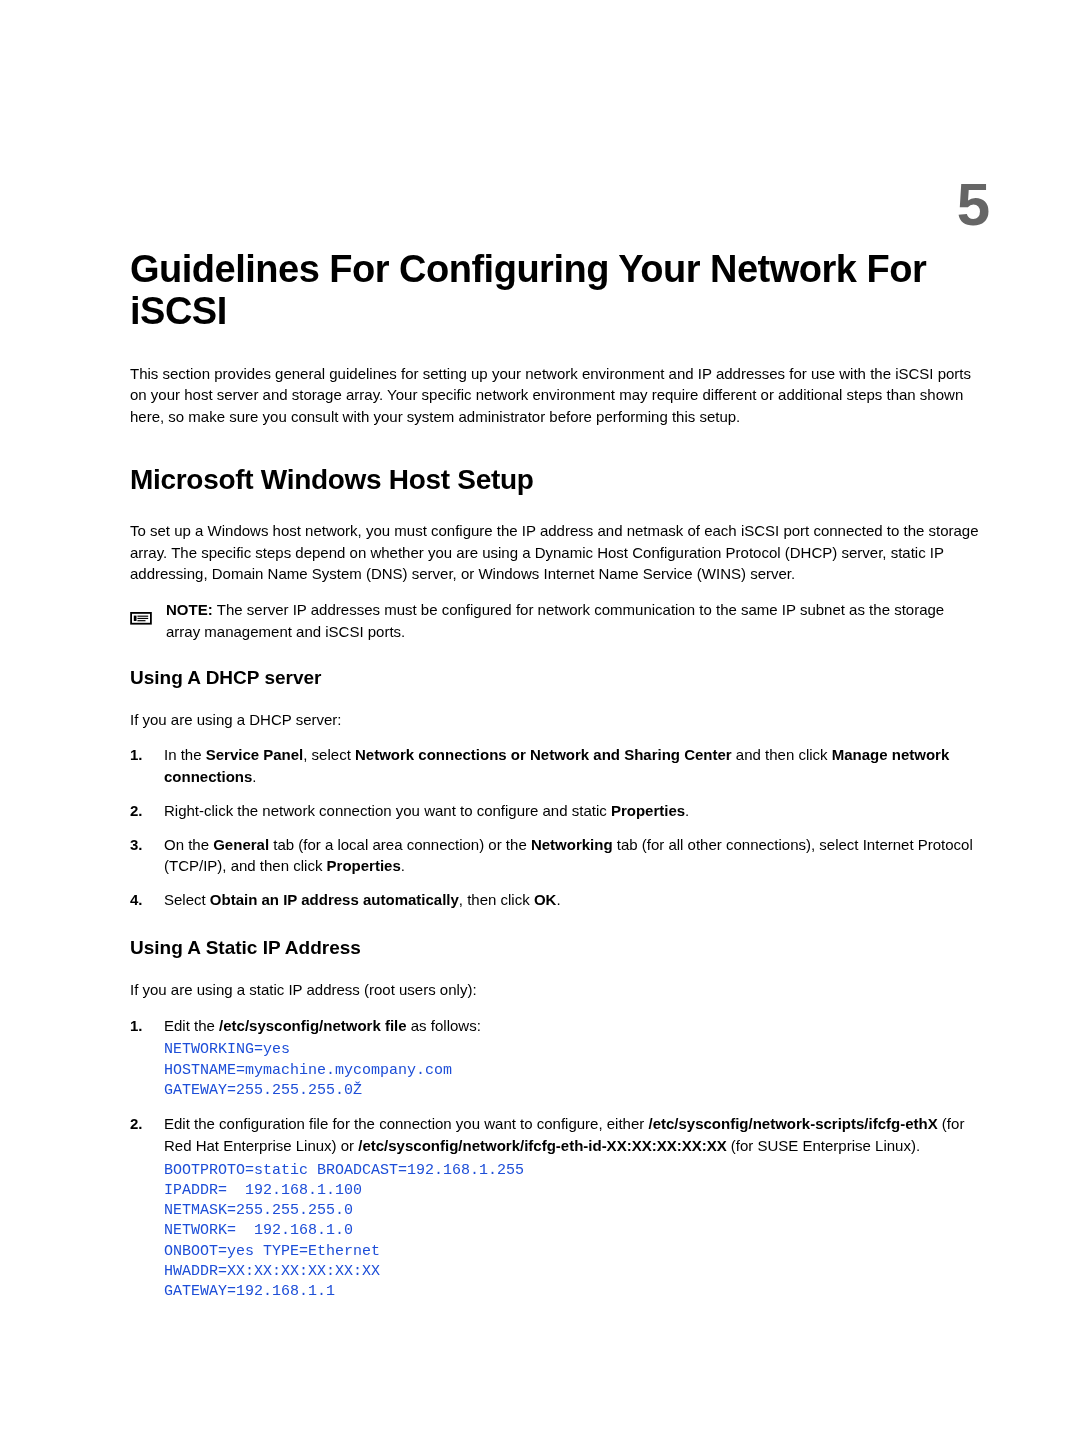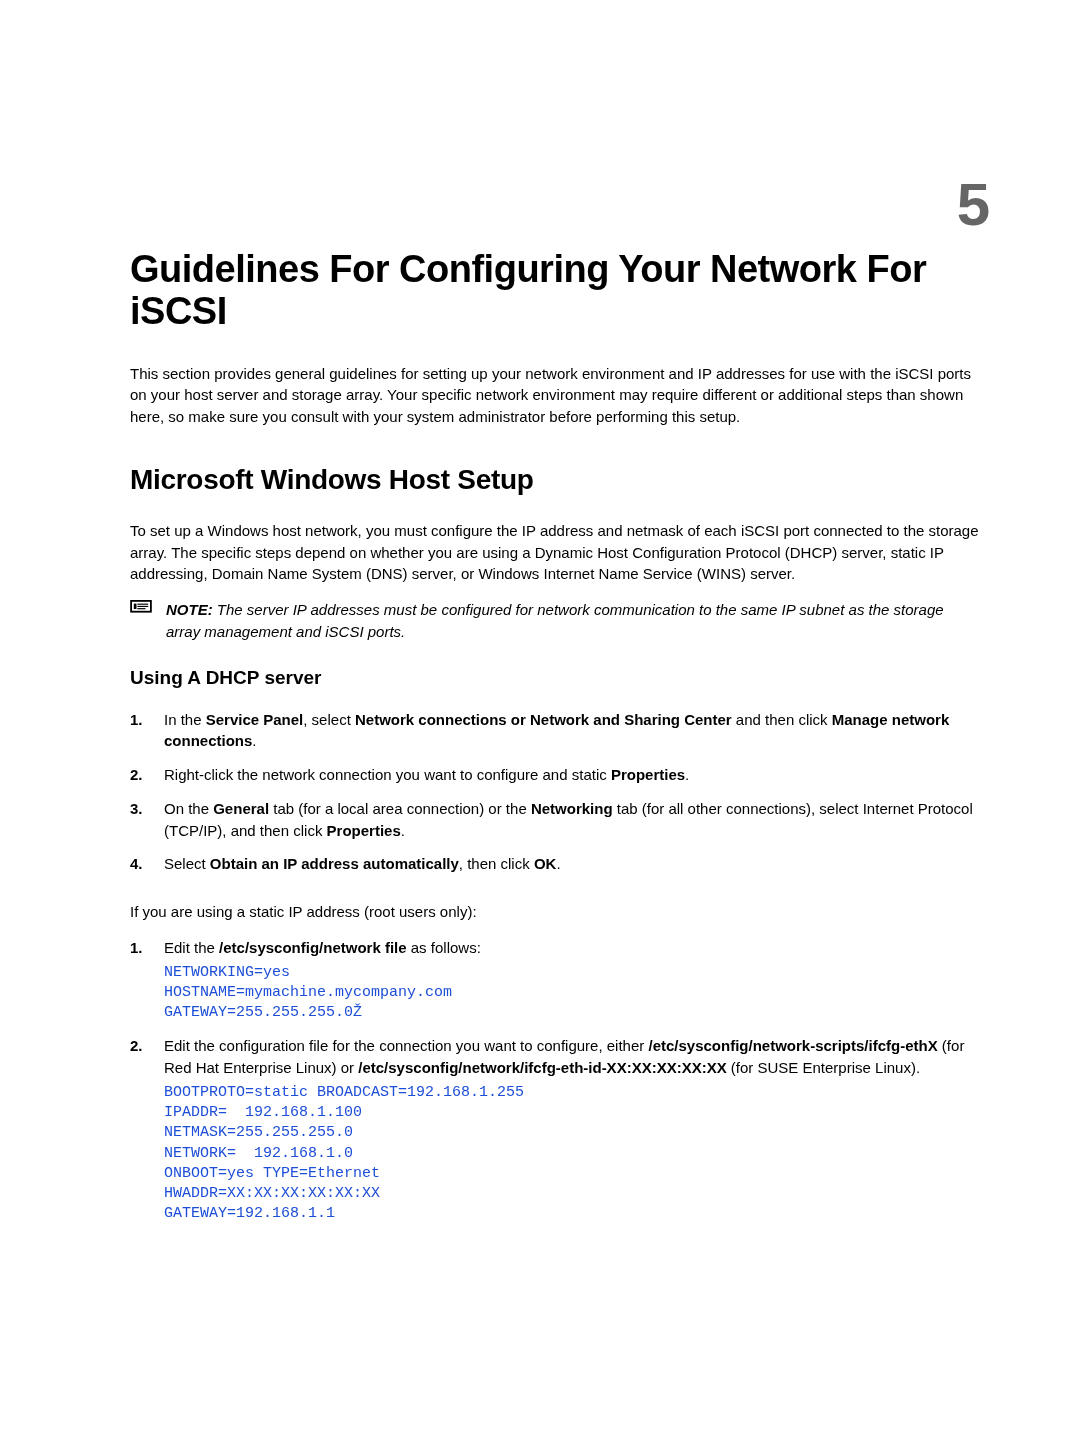--- a/index.html
+++ b/index.html
@@ -41,23 +41,22 @@
     margin: 0 0 24px 0;
     letter-spacing: -0.3px;
   }
   .body-para {
     font-size: 15px;
     line-height: 1.45;
     margin-bottom: 14px;
   }
   .note-block {
     display: flex;
-    align-items: flex-start;
+    align-items: center;
     margin-bottom: 24px;
-    font-style: italic;
   }
   .note-icon {
     flex: 0 0 auto;
     width: 22px;
     height: 18px;
     margin-right: 14px;
     margin-top: 1px;
   }
   .note-icon svg { display:block; }
   .note-text {
@@ -134,40 +133,42 @@
         <rect x="8" y="6.5" width="12" height="1.3" fill="#000"></rect>
         <rect x="8" y="9" width="9" height="1.3" fill="#000"></rect>
       </svg>
     </span>
     <div class="note-text">
       <span class="note-label">NOTE: </span><span>The server IP addresses must be configured for network communication to the same IP subnet as the storage array management and iSCSI ports.</span>
     </div>
   </div>
 
   <h3>Using A DHCP server</h3>
+  <p class="lead">If you are using a DHCP server:</p>
 
   <ol class="steps">
     <li>
       <span class="num">1.</span>
       <span><span>In the </span><span class="b">Service Panel</span><span>, select </span><span class="b">Network connections or Network and Sharing Center</span><span> and then click </span><span class="b">Manage network connections</span><span>.</span></span>
     </li>
     <li>
       <span class="num">2.</span>
       <span><span>Right-click the network connection you want to configure and static </span><span class="b">Properties</span><span>.</span></span>
     </li>
     <li>
       <span class="num">3.</span>
       <span><span>On the </span><span class="b">General</span><span> tab (for a local area connection) or the </span><span class="b">Networking</span><span> tab (for all other connections), select Internet Protocol (TCP/IP), and then click </span><span class="b">Properties</span><span>.</span></span>
     </li>
     <li>
       <span class="num">4.</span>
       <span><span>Select </span><span class="b">Obtain an IP address automatically</span><span>, then click </span><span class="b">OK</span><span>.</span></span>
     </li>
   </ol>
 
+  <h3>Using A Static IP Address</h3>
   <p class="lead">If you are using a static IP address (root users only):</p>
 
   <ol class="steps">
     <li>
       <span class="num">1.</span>
       <span><span>Edit the </span><span class="b">/etc/sysconfig/network file</span><span> as follows:</span></span>
       <pre class="code">NETWORKING=yes
 HOSTNAME=mymachine.mycompany.com
 GATEWAY=255.255.255.0Ž</pre>
     </li>

